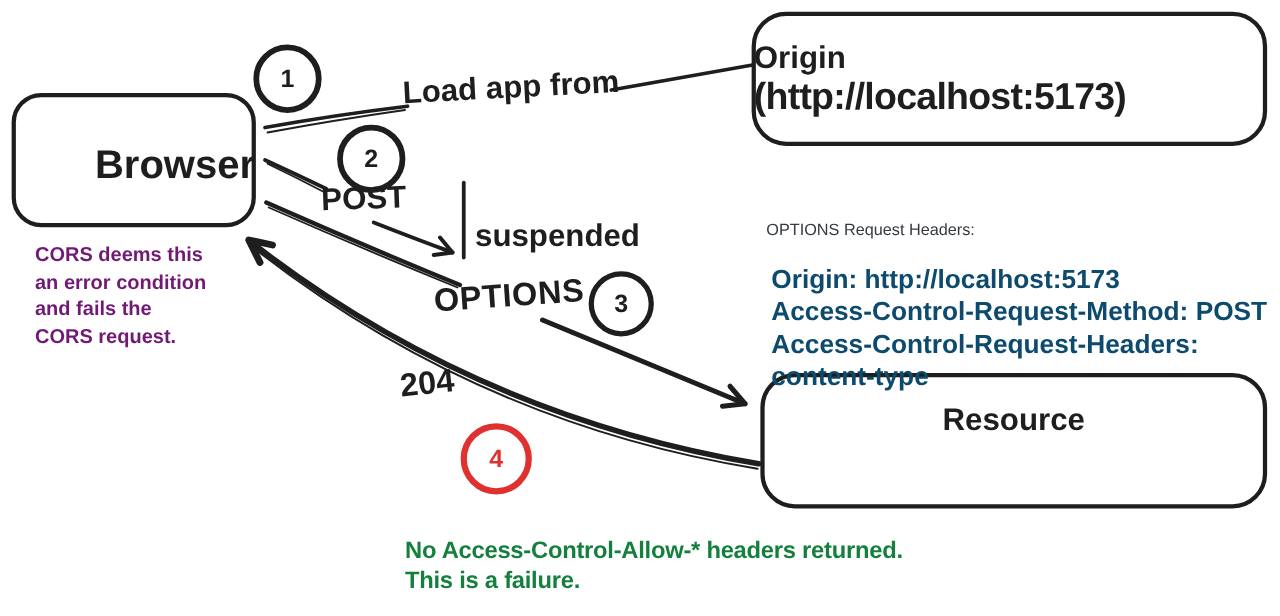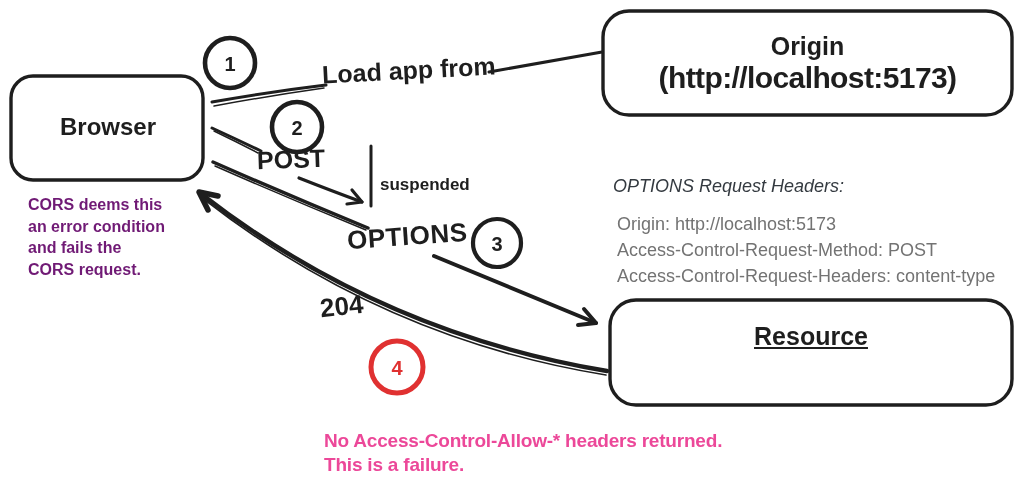--- a/index.html
+++ b/index.html
@@ -14,29 +14,29 @@
   .layer { position: absolute; inset: 0; }
   .txt { position: absolute; white-space: nowrap; }
   .hand {
     font-family: "Liberation Sans", sans-serif;
     font-weight: 700;
     color: #1e1e1e;
   }
   .multiline { white-space: pre-line; }
 
   
-  .browser-label { left: 12px; top: 113px; width: 192px; text-align: center; font-size: 24px; }
-  .origin-label  { left: 603px; top: 31px;  width: 409px; text-align: center; font-size: 25px; line-height: 31px; }
-  .resource-label{ left: 610px; top: 321px; width: 402px; text-align: center; font-size: 25px; line-height: 31px; text-decoration: underline; }
+  .browser-label { left: 12px; top: 113px; width: 192px; text-align: right; font-size: 32px; }
+  .origin-label  { left: 603px; top: 31px;  width: 409px; font-size: 25px; line-height: 31px; }
+  .resource-label{ left: 610px; top: 321px; width: 402px; text-align: center; font-size: 25px; line-height: 31px; }
   .node-subtitle { font-size: 30px; letter-spacing: -0.6px; }
 
   
   .load-app-label { left: 322px; top: 56px;  font-size: 25px; transform: rotate(-3deg); }
   .post-label     { left: 257px; top: 145px; font-size: 25px; transform: rotate(-2deg); }
-  .suspended-label{ left: 380px; top: 175px; font-size: 17px; }
+  .suspended-label{ left: 380px; top: 175px; font-size: 25px; }
   .options-label  { left: 347px; top: 221px; font-size: 26px; transform: rotate(-4deg); letter-spacing: 0.5px; }
   .s204-label     { left: 320px; top: 291px; font-size: 26px; transform: rotate(-6deg); }
 
   
   .step-num {
     position: absolute;
     transform: translate(-50%, -50%);
     font-size: 20px;
     font-weight: 700;
     color: #1e1e1e;
@@ -47,31 +47,31 @@
   .step-4 { left: 397px; top: 368px; color: #e03131; }
 
   
   .cors-error-note {
     left: 28px; top: 194px;
     font-size: 16px; line-height: 21.5px;
     color: #701a75;
   }
   .headers-title {
     left: 613px; top: 176px;
-    font-size: 18px; font-weight: 400; color: #343a40; font-style: italic;
+    font-size: 13px; font-weight: 400; color: #343a40;
   }
   .headers-lines {
     left: 617px; top: 211px;
-    font-size: 18px; font-weight: 400; color: #737373;
+    font-size: 21px; font-weight: 700; color: #0c4a6e;
     line-height: 26px;
   }
   .failure-note {
     left: 324px; top: 429px;
     font-size: 19px; line-height: 24px;
-    color: #ec4899; letter-spacing: -0.2px;
+    color: #15803d; letter-spacing: -0.2px;
   }
 </style>
 </head>
 <body>
 
 <div class="canvas">
 
   <svg class="layer" viewBox="0 0 1024 493">
     <g stroke="#1e1e1e" fill="none" stroke-linecap="round" stroke-linejoin="round">
 

